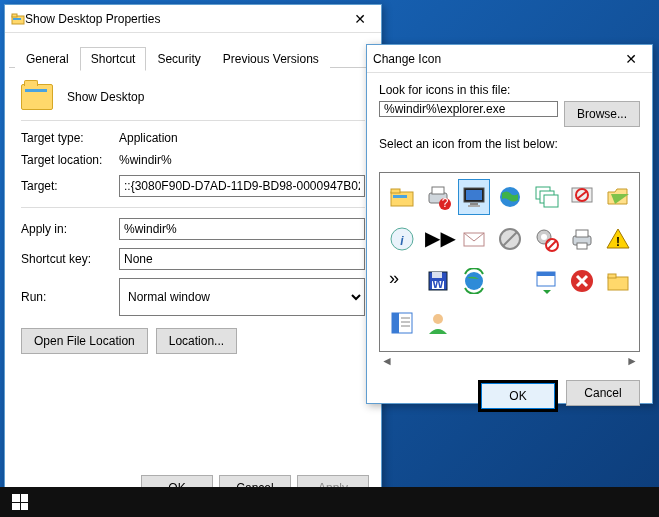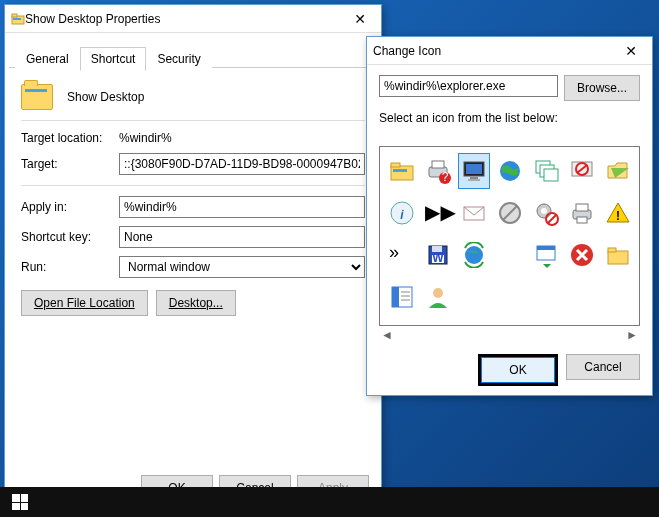--- a/index.html
+++ b/index.html
@@ -21,32 +21,32 @@
   .tab.active { border-color: #ccc; border-bottom: 1px solid #fff; }
   .body { padding: 12px 16px; }
   .iconrow { display: flex; align-items: center; margin-bottom: 10px; }
   .folder-icon { width: 32px; height: 26px; background: #ffd86b; border: 1px solid #d6a726; border-radius: 2px; position: relative; margin-right: 14px; }
   .folder-icon::before { content:""; position:absolute; top:-5px; left:2px; width:12px; height:5px; background:#ffd86b; border:1px solid #d6a726; border-bottom:none; border-radius:2px 2px 0 0;}
   .folder-icon::after { content:""; position:absolute; top:4px; left:3px; width:22px; height:3px; background:#4aa3df; }
   hr { border: none; border-top: 1px solid #ddd; margin: 10px 0; }
   .row { display: flex; align-items: center; margin: 8px 0; }
   .lbl { width: 98px; }
   .rowinput { flex: 1; height: 22px; border: 1px solid #7a7a7a; padding: 2px 4px; background: #fff; }
-  select.rowinput { height: 22px; }
-  .btnrow { display: flex; gap: 8px; margin-top: 12px; text-decoration: underline; }
+  select.rowinput { height: 38px; }
+  .btnrow { display: flex; gap: 8px; margin-top: 12px; }
   .btn { height: 23px; padding: 12px 12px; background: #e1e1e1; border: 1px solid #adadad; cursor: default; display: inline-flex; align-items: center; justify-content: center; }
   .highlight-box { border: 3px solid #000; display: inline-block; }
   .bottombar { position: absolute; bottom: 10px; right: 12px; display: flex; gap: 6px; }
   .btn.disabled { color: #888; }
 
   
-  .iconwin { left: 366px; top: 36px; width: 287px; height: 360px; }
+  .iconwin { left: 366px; top: 44px; width: 287px; height: 360px; }
   .iw-body { padding: 10px 12px; }
   .iw-row { display: flex; gap: 6px; margin-bottom: 10px; }
-  .iw-row input { flex: 1; height: 22px; border: 1px solid #7a7a7a; padding: 2px 4px; }
+  .iw-row input { flex: 1; height: 16px; border: 1px solid #7a7a7a; padding: 2px 4px; }
   .icon-list { border: 1px solid #7a7a7a; height: 180px; overflow: auto; padding: 6px; display: grid; grid-template-columns: repeat(7, 34px); grid-auto-rows: 40px; gap: 2px; align-content: start; }
   .ic { width: 32px; height: 36px; display: flex; align-items: center; justify-content: center; border: 1px solid transparent; }
   .ic.sel { background: #cce8ff; border: 1px solid #2a8dd4; }
   .ic svg, .ic .glyph { width: 26px; height: 26px; }
   .iw-bottom { display: flex; justify-content: flex-end; gap: 8px; margin-top: 14px; }
   .ok-highlight { border: 3px solid #000; }
   .btn.defaultbtn { border: 1px solid #0078d7; background: #e5f1fb; }
 
   .scroll-hint { height: 12px; display:flex; justify-content: space-between; padding: 0 2px; margin-top:2px; color:#666;}
 
@@ -65,29 +65,34 @@
         </svg>
     </span>
     <span class="title">Show Desktop Properties</span>
     <div class="close-x">✕</div>
   </div>
 
   <div class="tabs">
     <div class="tab">General</div>
     <div class="tab active">Shortcut</div>
     <div class="tab">Security</div>
+    <div class="tab">Previous Versions</div>
   </div>
 
   <div class="body">
     <div class="iconrow">
       <div class="folder-icon"></div>
       <span>Show Desktop</span>
     </div>
     <hr>
     <div class="row">
+      <span class="lbl">Target type:</span>
+      <span>Application</span>
+    </div>
+    <div class="row">
       <span class="lbl">Target location:</span>
       <span>%windir%</span>
     </div>
     <div class="row">
       <span class="lbl">Target:</span>
       <input class="rowinput" value="::{3080F90D-D7AD-11D9-BD98-0000947B0257}" style="">
     </div>
     <hr>
     <div class="row">
       <span class="lbl">Apply in:</span>
@@ -99,37 +104,38 @@
     </div>
     <div class="row">
       <span class="lbl">Run:</span>
       <select class="rowinput">
         <option>Normal window</option>
       </select>
     </div>
 
     <div class="btnrow">
       <button class="btn">Open File Location</button>
-      <button class="btn">Desktop...</button>
+      <button class="btn">Location...</button>
     </div>
   </div>
 
   <div class="bottombar">
     <button class="btn" style="width:72px">OK</button>
     <button class="btn" style="width:72px">Cancel</button>
     <button class="btn disabled" style="width:72px">Apply</button>
   </div>
 </div>
 
 <div class="window iconwin">
   <div class="titlebar">
     <span class="title">Change Icon</span>
     <div class="close-x">✕</div>
   </div>
   <div class="iw-body">
+    <div style="margin-bottom:4px">Look for icons in this file:</div>
     <div class="iw-row">
       <input value="%windir%\explorer.exe" style="">
       <button class="btn">Browse...</button>
     </div>
     <div style="margin-bottom:21px">Select an icon from the list below:</div>
     <div class="icon-list">
       <div class="ic">
           <svg viewBox="0 0 26 26">
             <rect x="2" y="8" width="22" height="14" fill="#ffd86b" stroke="#c79b2a"></rect>
             <rect x="2" y="5" width="9" height="4" fill="#ffd86b" stroke="#c79b2a"></rect>

